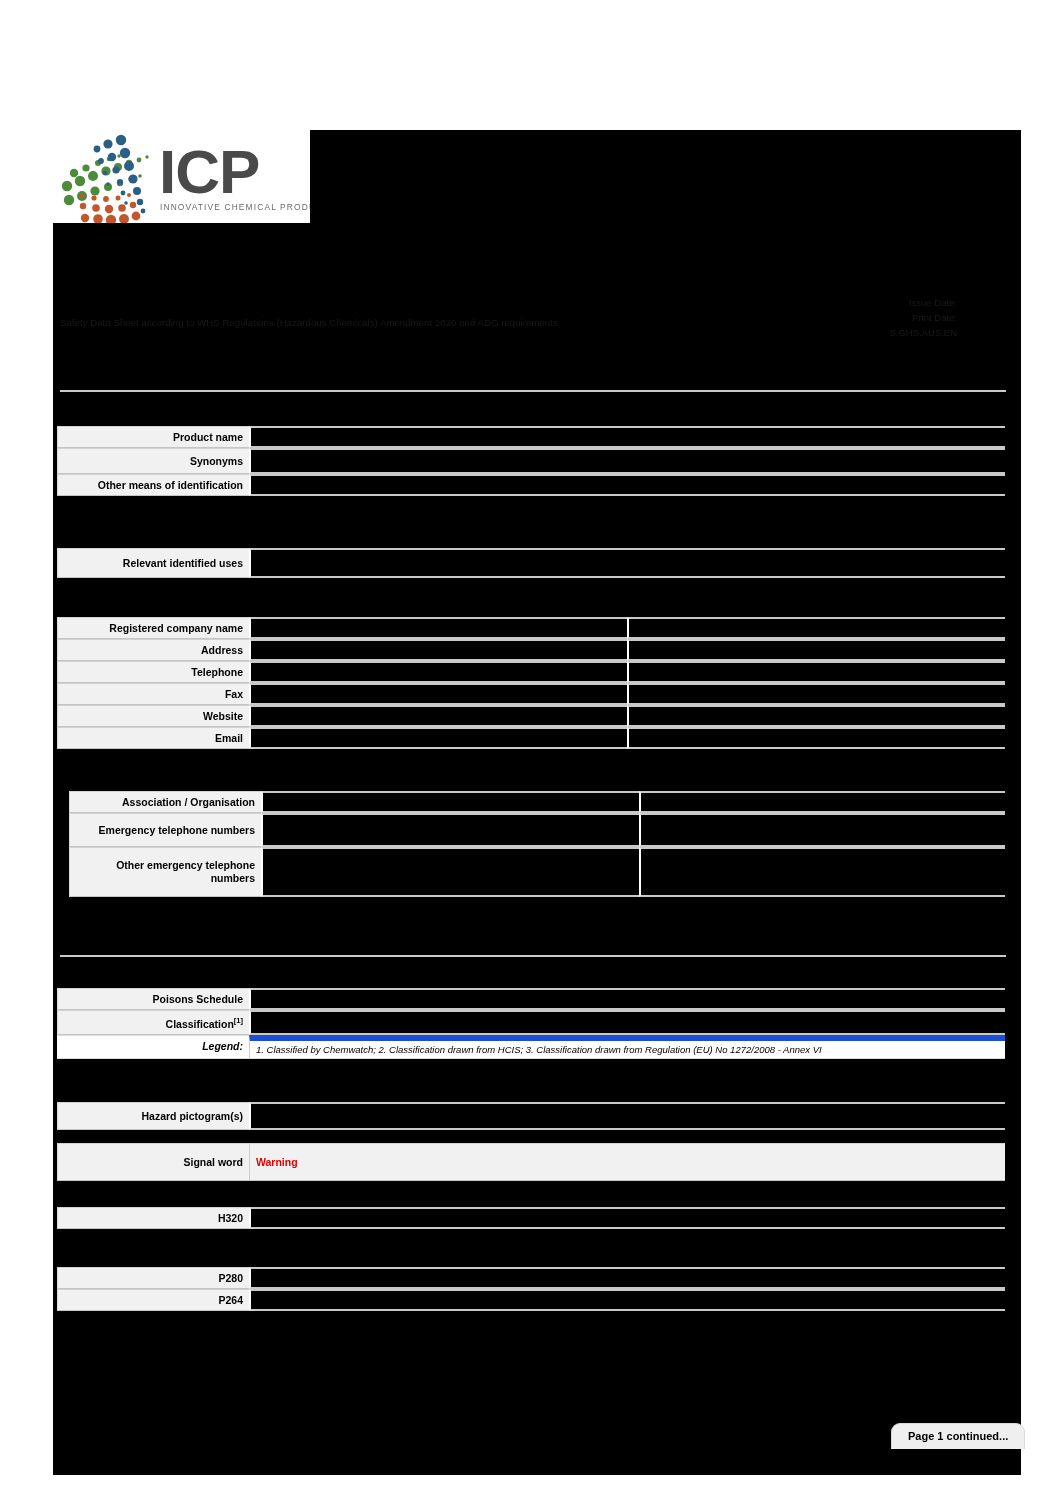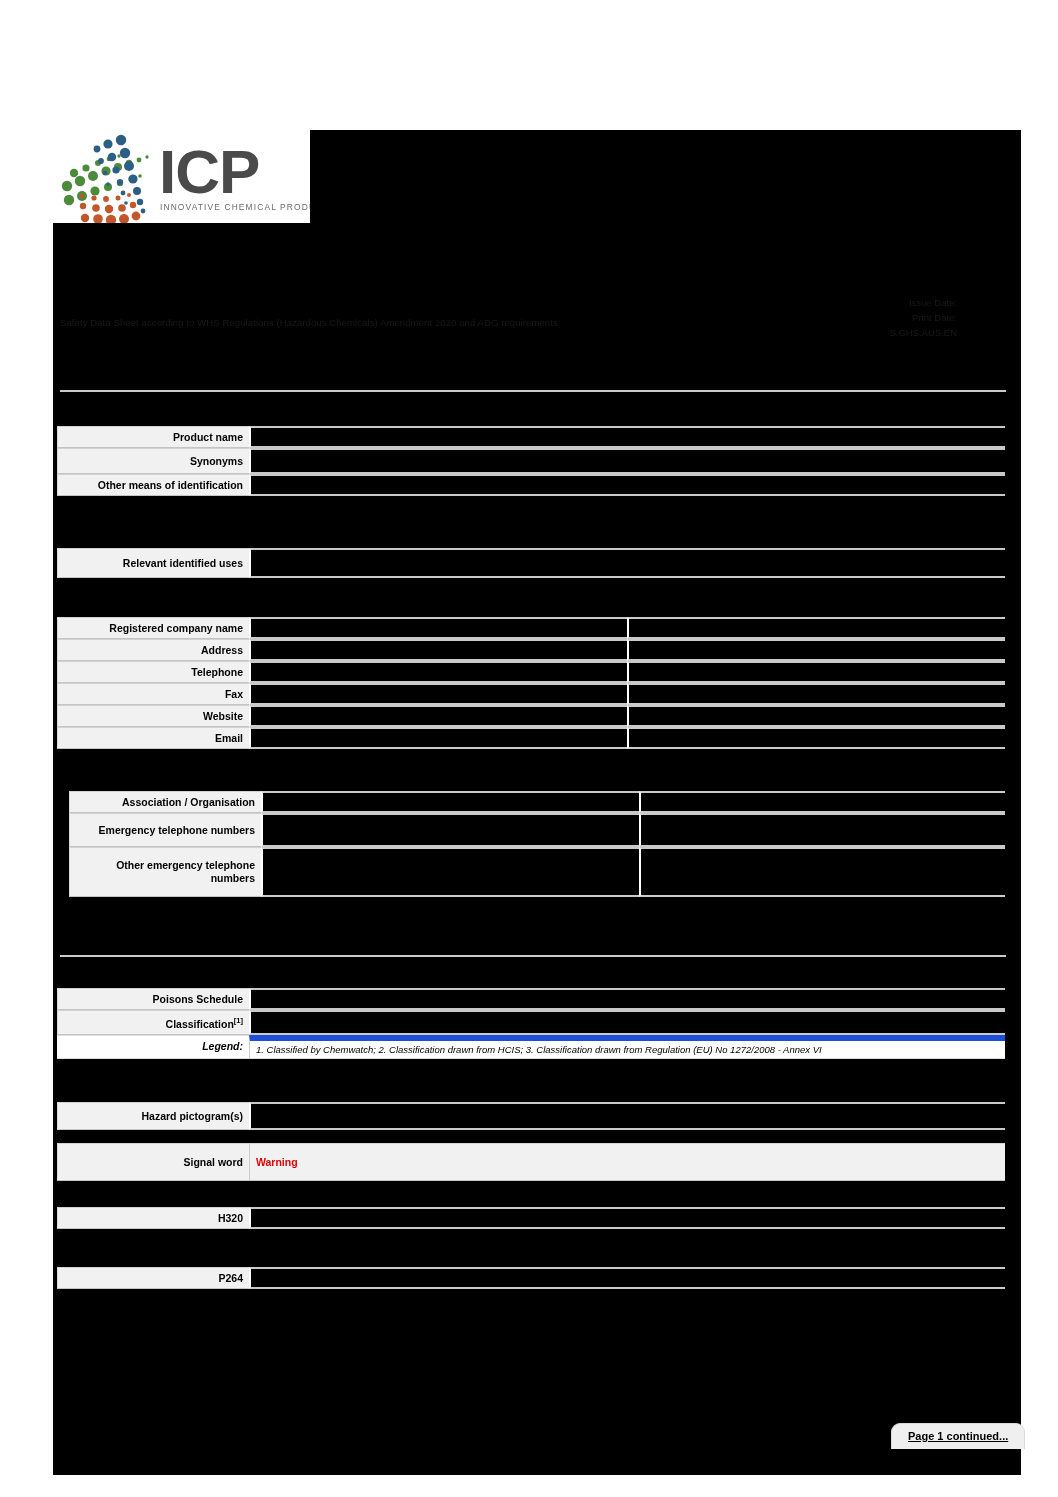--- a/index.html
+++ b/index.html
@@ -141,21 +141,20 @@
     top: 1293px;
     padding: 6px 16px 7px 16px;
     background: #efefef;
     border: 1px solid #d9d9d9;
     border-bottom: none;
     border-radius: 9px 9px 0 0;
     font-size: 11px;
     font-weight: bold;
     color: #000000;
     white-space: nowrap;
-    text-decoration: underline;
   }
 </style>
 </head>
 <body>
 
 <div id="page">
 
   <div id="logo-box">
     <svg id="logo-svg" viewBox="0 0 257 93">
 
@@ -360,20 +359,24 @@
       <tr>
         <td class="lbl">H320</td>
         <td class="val"></td>
       </tr>
     </tbody>
   </table>
 
   <table class="tbl" style="top:1137px;">
     <tbody>
       <tr>
+        <td class="lbl">P280</td>
+        <td class="val"></td>
+      </tr>
+      <tr>
         <td class="lbl">P264</td>
         <td class="val"></td>
       </tr>
     </tbody>
   </table>
 
   <div id="footer-badge">Page 1 continued...</div>
 
 </div>
 

